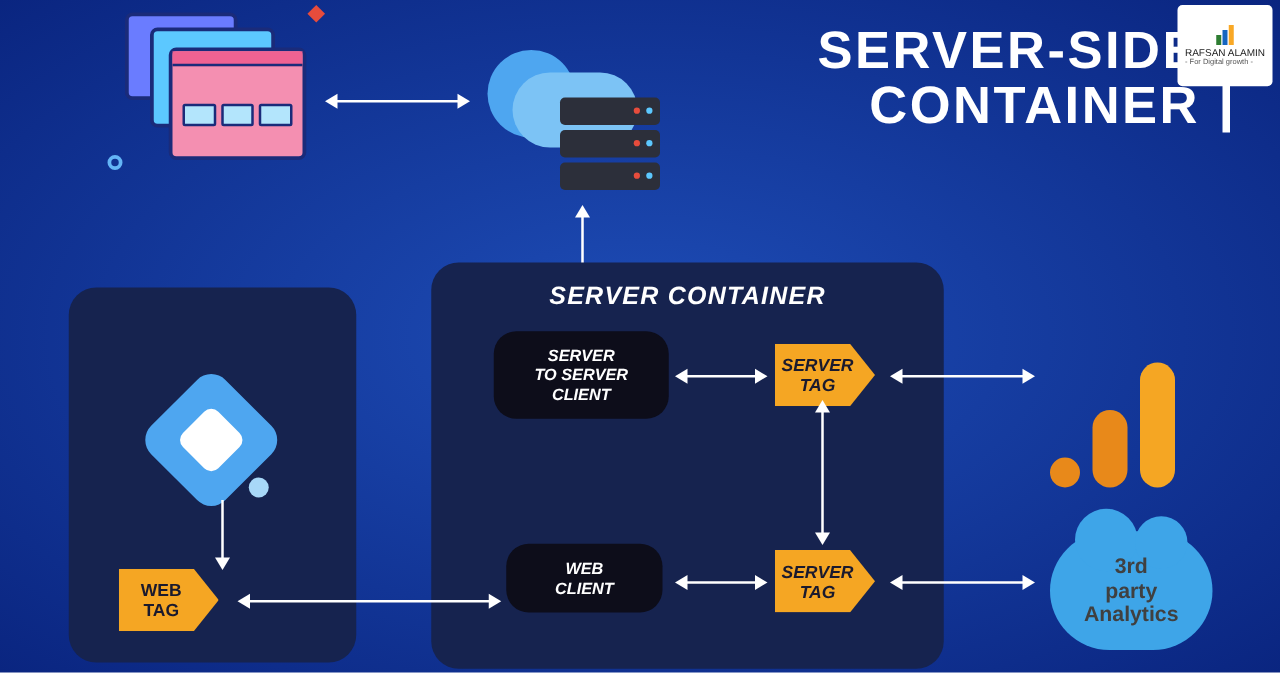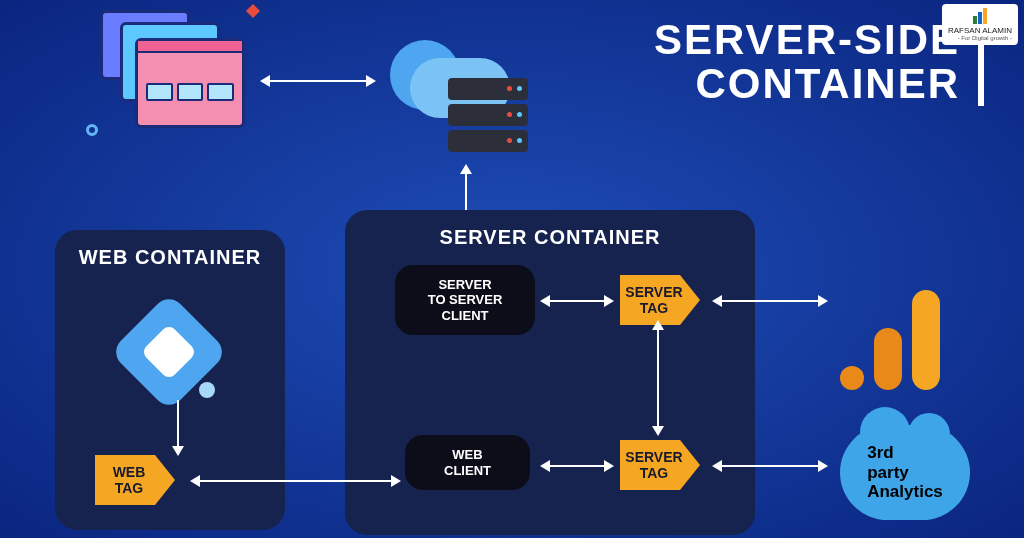--- a/index.html
+++ b/index.html
@@ -25,24 +25,24 @@
   padding-right: 18px;
   border-right: 6px solid #fff;
 }
 
 .logo-badge {
   position: absolute;
   top: 4px;
   right: 6px;
   background: #fff;
   border-radius: 4px;
-  padding: 4px 6px;
+  padding: 16px 6px;
   font-size: 8px;
   color: #1a1a1a;
-  text-align: right;
+  text-align: left;
   z-index: 20;
 }
 .logo-badge .bars { display:flex; align-items:flex-end; gap:1px; justify-content:center; margin-bottom:2px; }
 .logo-badge .bars span { width:4px; display:block; }
 .logo-badge .bars span:nth-child(1){height:8px;background:#2e7d32;}
 .logo-badge .bars span:nth-child(2){height:12px;background:#1565c0;}
 .logo-badge .bars span:nth-child(3){height:16px;background:#f9a825;}
 .logo-badge .b2 { font-size:6px; color:#555; }
 
 
@@ -66,21 +66,21 @@
 .cloud-server .srv div::after { content:""; position:absolute; right:6px; top:8px; width:5px; height:5px; background:#5cc8ff; border-radius:50%; box-shadow: -10px 0 #e74c3c; }
 
 
 .container-box {
   position:absolute;
   background:#16234f;
   border-radius:22px;
   padding:16px;
 }
 .web-container { top:230px; left:55px; width:230px; height:300px; }
-.server-container { top:210px; left:345px; width:410px; height:325px; }
+.server-container { top:210px; left:345px; width:410px; height:325px;font-style:italic; }
 
 .container-title {
   color:#fff;
   font-weight:700;
   font-size:20px;
   text-align:center;
   letter-spacing:1px;
 }
 
 
@@ -132,21 +132,22 @@
 
 .tp-cloud {
   position:absolute;
   top:425px; left:840px;
   width:130px; height:95px;
   background:#3ea5e8;
   border-radius:50px;
   display:flex;
   align-items:center;
   justify-content:center;
-  color:#000000;
+  text-align:center;
+  color:#404040;
   font-weight:700;
   font-size:17px;
   line-height:1.15;
 }
 .tp-cloud::before { content:""; position:absolute; width:50px; height:50px; background:#3ea5e8; border-radius:50%; top:-18px; left:20px; }
 .tp-cloud::after { content:""; position:absolute; width:42px; height:42px; background:#3ea5e8; border-radius:50%; top:-12px; right:20px; }
 
 
 .arrow {
   position:absolute;
@@ -208,21 +209,20 @@
       <div></div>
       <div></div>
     </div>
 </div>
 
 <div class="arrow h" style="top:80px; left:268px; width:100px;"></div>
 
 <div class="arrow v" style="top:172px; left:465px; height:45px;"></div>
 
 <div class="container-box web-container">
-  <div class="container-title">WEB CONTAINER</div>
   <div class="gtm-logo">
     <div class="outer"></div>
       <div class="inner"></div>
       <div class="dot"></div>
   </div>
   <div class="tag-shape" style="top:225px; left:40px;">
     <span style="white-space:pre-line;">WEB
 TAG</span>
   </div>
 </div>

